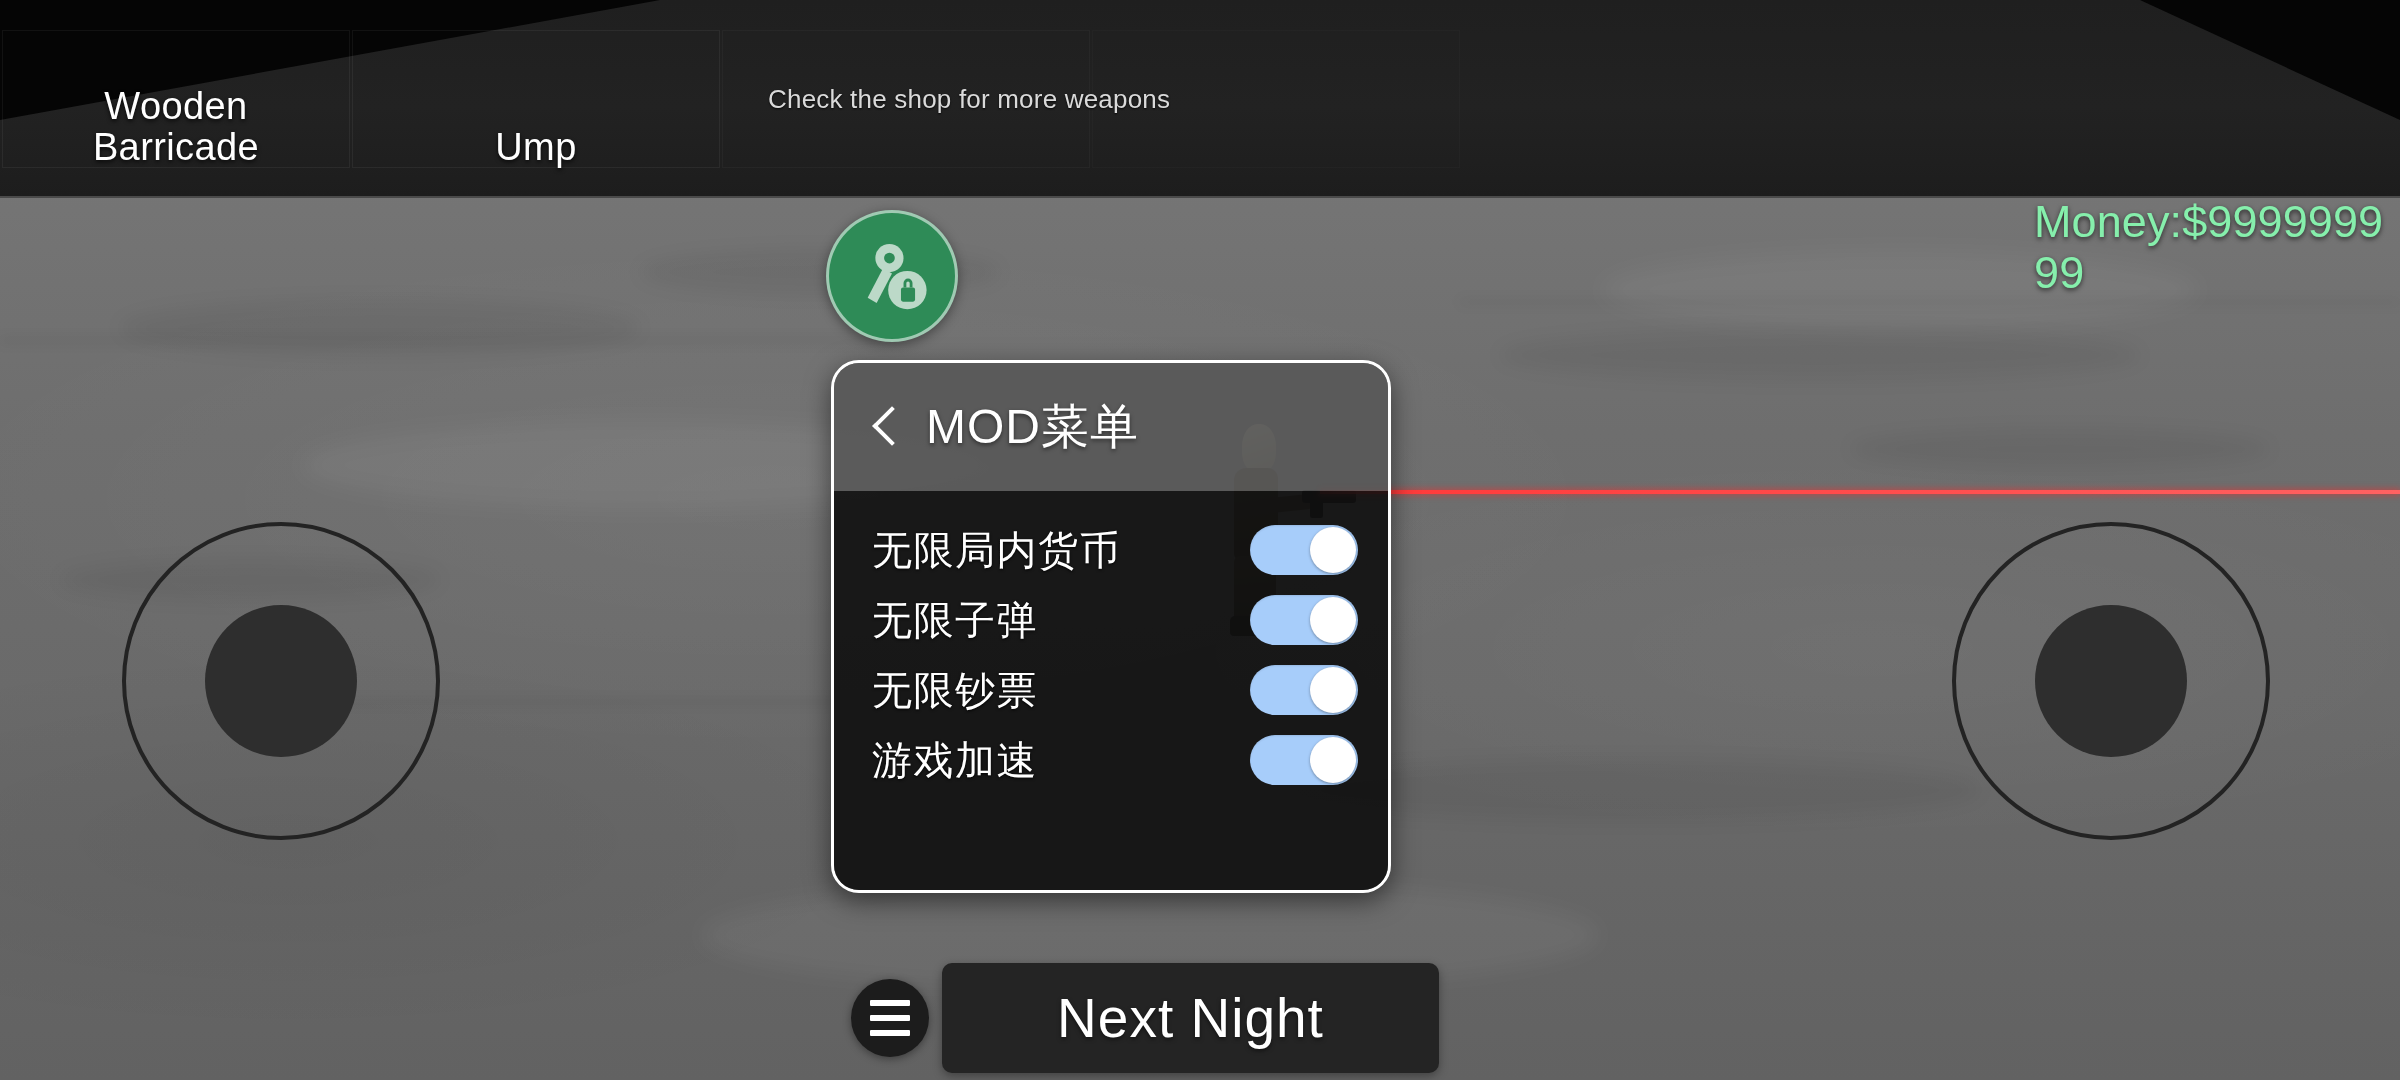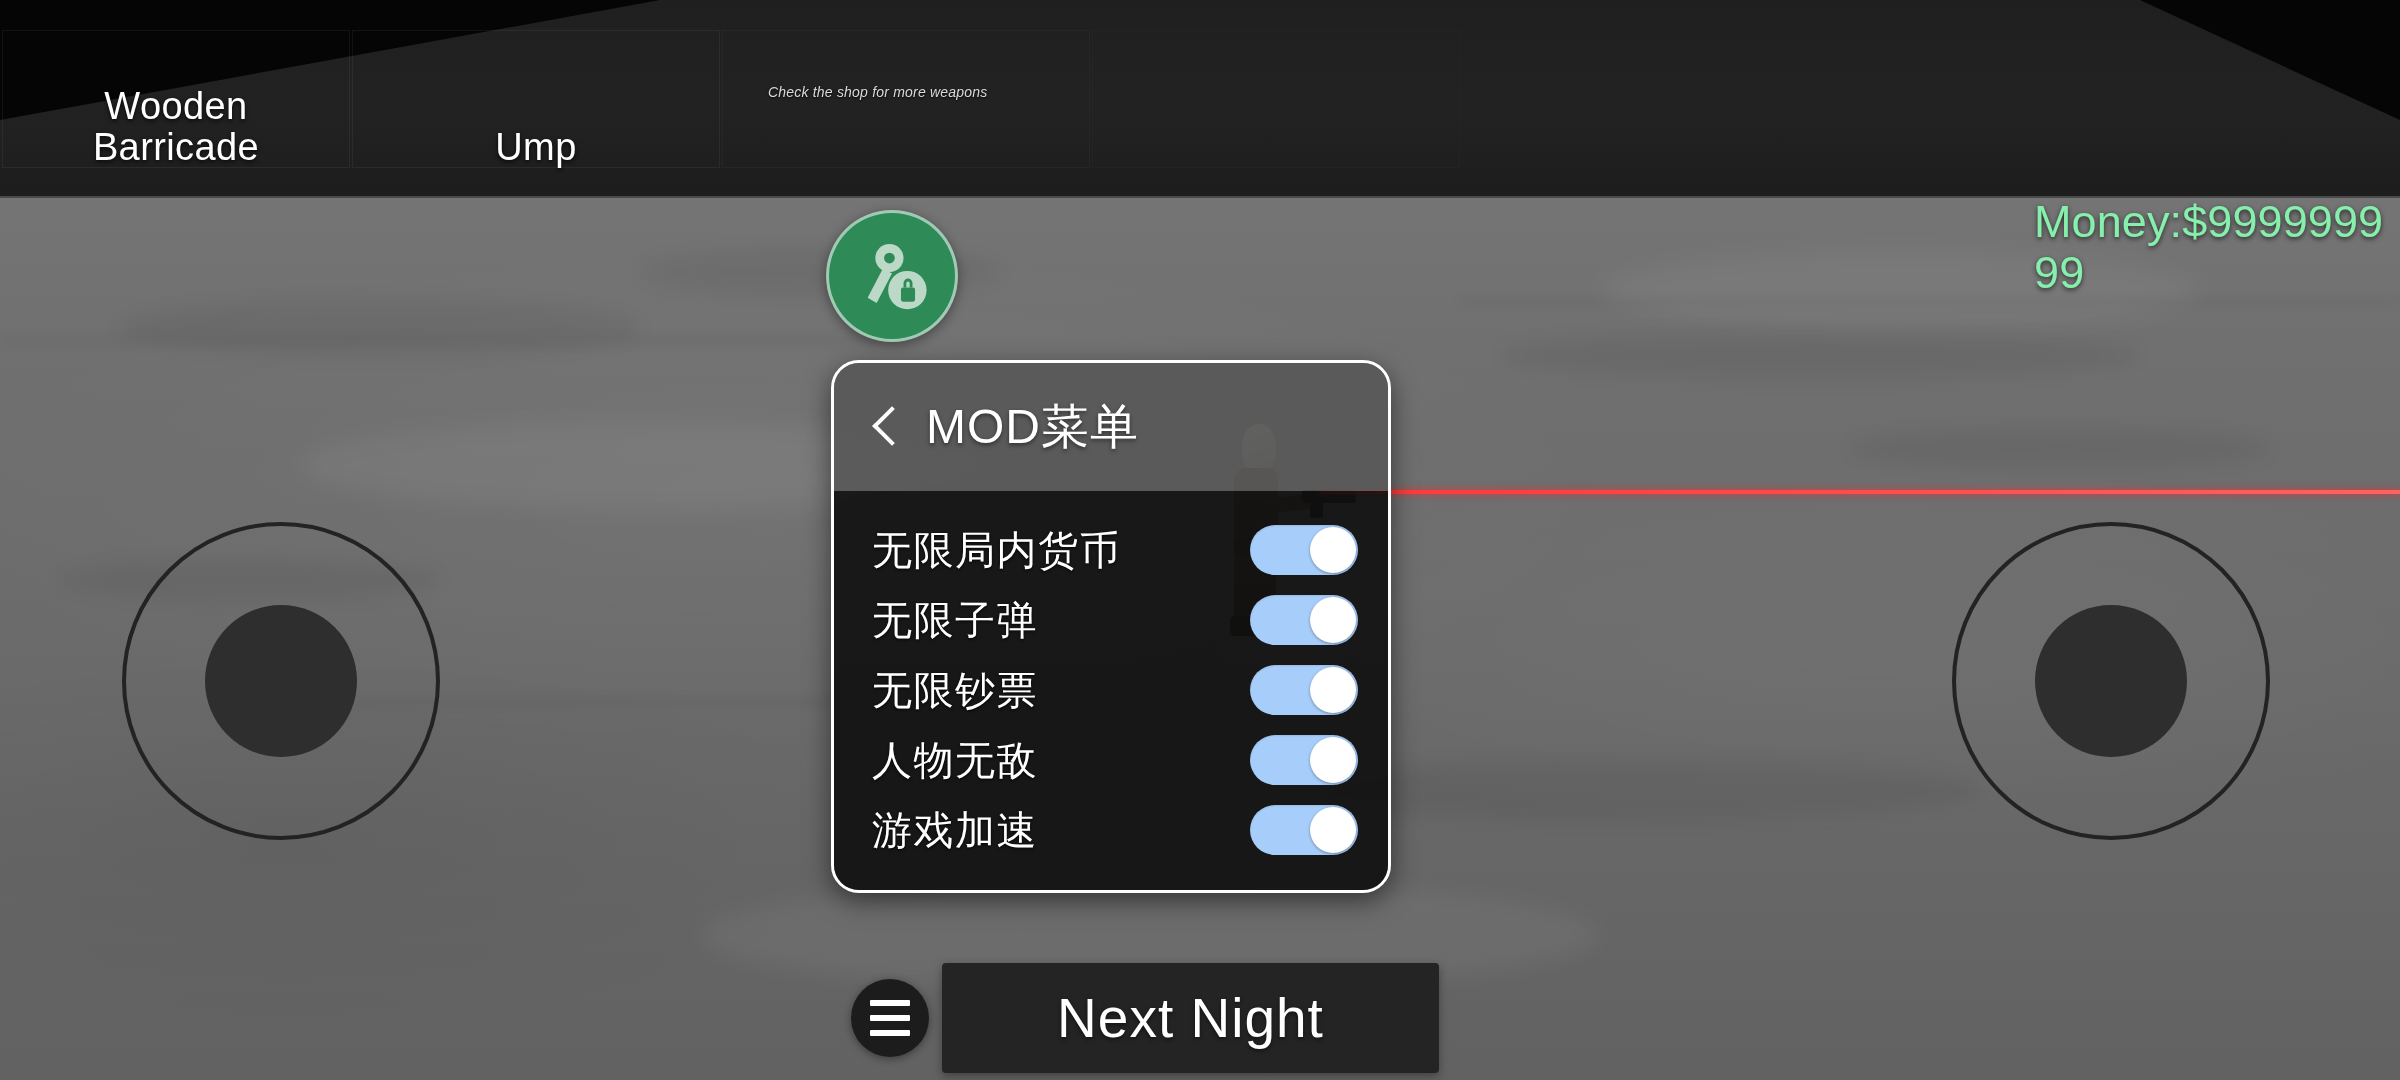--- a/index.html
+++ b/index.html
@@ -126,24 +126,23 @@
   }
   #slot-0 { left:2px;   top:30px; width:348px; height:138px; }
   #slot-1 { left:352px; top:30px; width:368px; height:138px; }
   #slot-2 { left:722px; top:30px; width:368px; height:138px; border-color:rgba(255,255,255,0.03); }
   #slot-3 { left:1092px;top:30px; width:368px; height:138px; border-color:rgba(255,255,255,0.02); }
 
   .shop-hint {
     position:absolute;
     left:768px; top:84px;
     color:#dadada;
-    font-size:14px;
+    font-size:26px;
     letter-spacing:0.2px;
     text-shadow:0 1px 2px rgba(0,0,0,0.8);
-    font-style:italic;
   }
 
   
   .money {
     position:absolute;
     right:10px; top:196px;
     width:356px;
     color:#86efac;
     font-size:45px;
     line-height:1.14;
@@ -273,21 +272,21 @@
     display:block;
     width:40px; height:6px;
     background:#ffffff;
     border-radius:1px;
   }
   .next-night {
     position:absolute;
     left:942px; top:963px;
     width:497px; height:110px;
     background:#242424;
-    border-radius:4px;
+    border-radius:10px;
     display:flex; align-items:center; justify-content:center;
     cursor:pointer;
     box-shadow:0 3px 10px rgba(0,0,0,0.35);
   }
   .next-night-label {
     color:#ffffff;
     font-size:55px;
     letter-spacing:1px;
     text-shadow:0 2px 4px rgba(0,0,0,0.5);
   }
@@ -385,26 +384,20 @@
         </div>
       </div>
 
       <div class="mod-row">
         <div class="mod-row-label">无限钞票</div>
         <div class="toggle">
           <div class="knob"></div>
         </div>
       </div>
 
-      <div class="mod-row">
-        <div class="mod-row-label">人物无敌</div>
-        <div class="toggle">
-          <div class="knob"></div>
-        </div>
-      </div>
 
       <div class="mod-row">
         <div class="mod-row-label">游戏加速</div>
         <div class="toggle">
           <div class="knob"></div>
         </div>
       </div>
 
     </div>
   </div>

